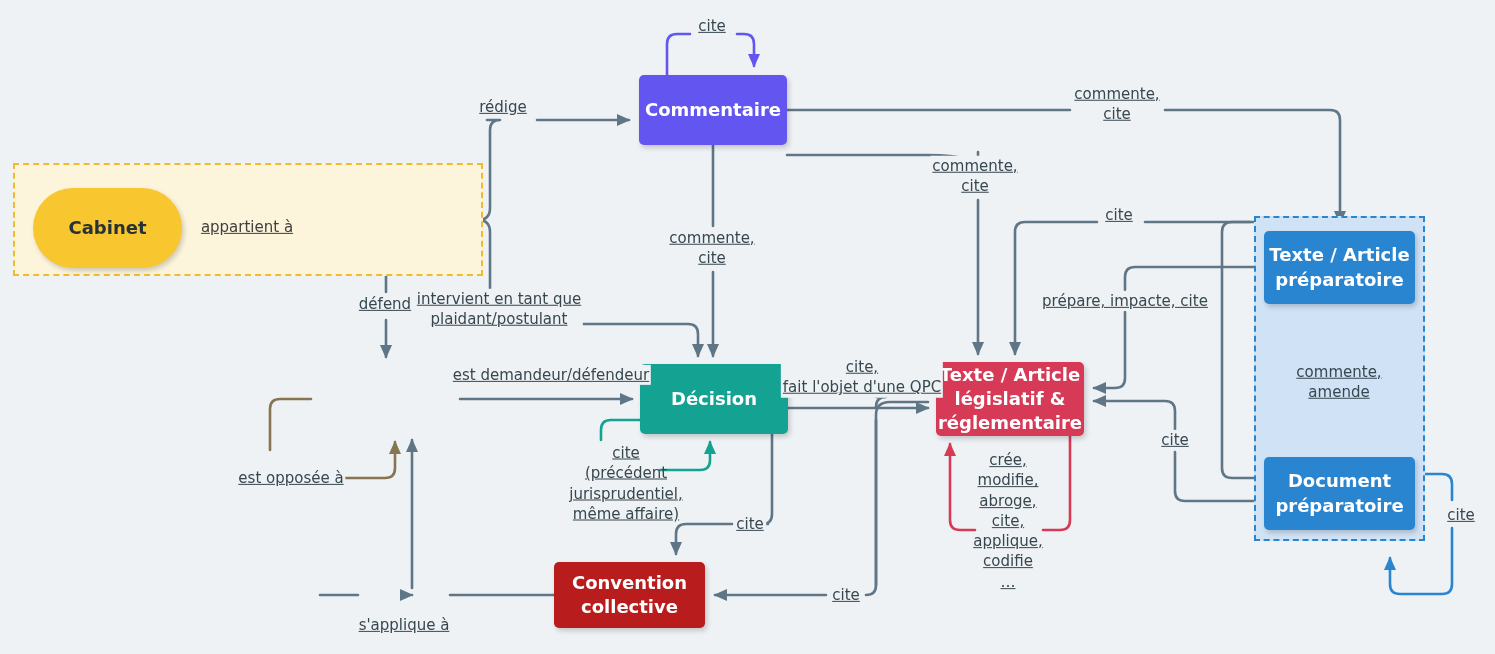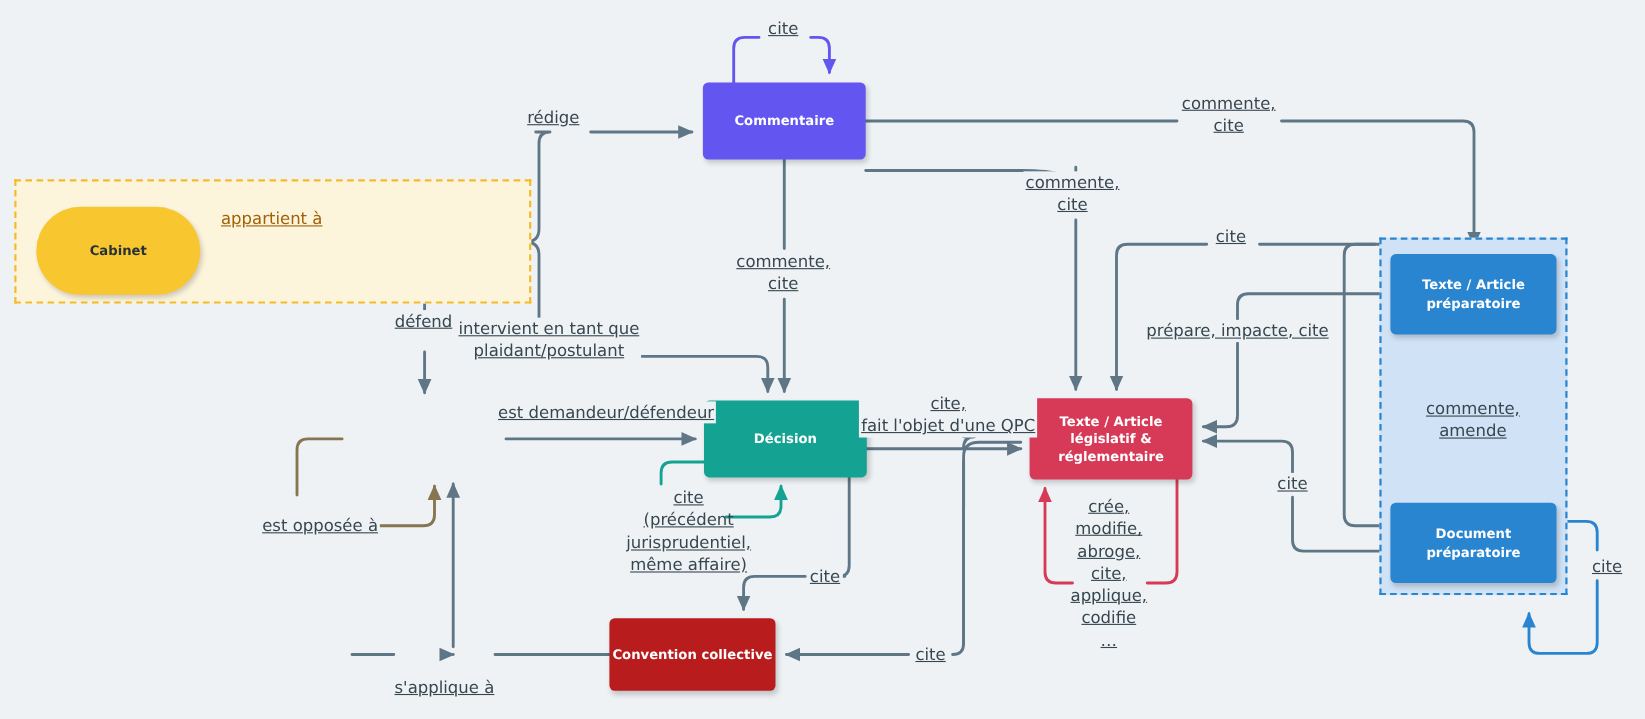--- a/index.html
+++ b/index.html
@@ -23,21 +23,21 @@
     pointer-events: none;
   }
   .node {
     position: absolute;
     box-sizing: border-box;
     display: flex;
     align-items: center;
     justify-content: center;
     text-align: center;
     color: #ffffff;
-    font-size: 12px;
+    font-size: 18px;
     font-weight: bold;
     line-height: 1.35;
     border-radius: 5px;
     box-shadow: 2px 3px 5px rgba(0,0,0,0.18);
     z-index: 3;
   }
   .node.pill { border-radius: 999px; }
   .node.dark-text { color: #263238; }
   .group-box {
     position: absolute;
@@ -175,34 +175,34 @@
 
   <div class="node" style="left:1264px;top:457px;width:151px;height:73px;background:#2a85d0;white-space:pre-line;">
     <span style="white-space:pre-line;">Document
 préparatoire</span>
   </div>
 
   <div class="edge-label" style="left:712px;top:26px;transform:translate(-50%,-50%);">cite</div>
 
   <div class="edge-label" style="left:503px;top:107px;transform:translate(-50%,-50%);">rédige</div>
 
-  <div class="edge-label" style="left:247px;top:199px;transform:translate(-50%,-50%);background:#fdf4dc;color:#a16207;">appartient à</div>
+  <div class="edge-label" style="left:247px;top:227px;transform:translate(-50%,-50%);background:#fdf4dc;color:#404040;">appartient à</div>
 
   <div class="edge-label" style="left:1117px;top:104px;transform:translate(-50%,-50%);">commente,
 cite</div>
 
   <div class="edge-label" style="left:975px;top:176px;transform:translate(-50%,-50%);">commente,
 cite</div>
 
   <div class="edge-label" style="left:1119px;top:215px;transform:translate(-50%,-50%);">cite</div>
 
   <div class="edge-label" style="left:712px;top:248px;transform:translate(-50%,-50%);">commente,
 cite</div>
 
-  <div class="edge-label" style="left:385px;top:292px;transform:translate(-50%,-50%);">défend</div>
+  <div class="edge-label" style="left:385px;top:304px;transform:translate(-50%,-50%);">défend</div>
 
   <div class="edge-label" style="left:499px;top:309px;transform:translate(-50%,-50%);">intervient en tant que
 plaidant/postulant</div>
 
   <div class="edge-label" style="left:1125px;top:301px;transform:translate(-50%,-50%);">prépare, impacte, cite</div>
 
   <div class="edge-label" style="left:1339px;top:382px;transform:translate(-50%,-50%);background:#cfe2f6;">commente,
 amende</div>
 
   <div class="edge-label" style="left:551px;top:375px;transform:translate(-50%,-50%);">est demandeur/défendeur</div>

